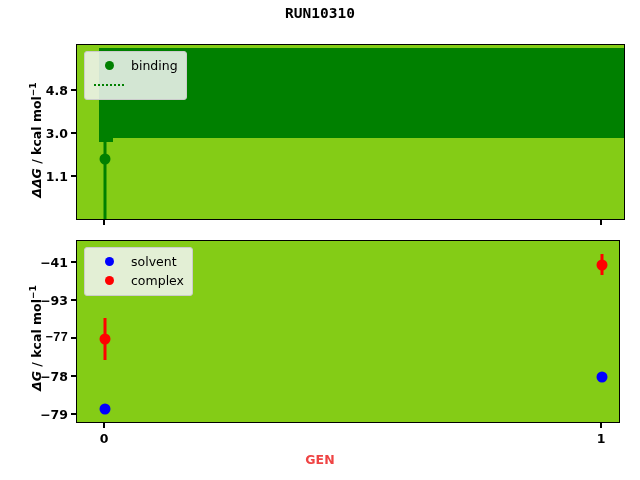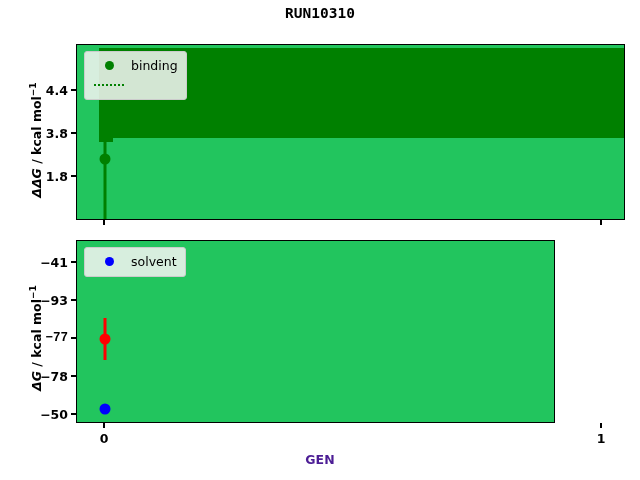--- a/index.html
+++ b/index.html
@@ -5,23 +5,23 @@
   html,body{margin:0;padding:0;}
   body{width:640px;height:480px;background:#ffffff;font-family:"DejaVu Sans",sans-serif;overflow:hidden;}
   #fig{position:relative;width:640px;height:480px;}
 
   .title{
     position:absolute;left:0;top:5px;width:640px;text-align:center;
     font-family:"DejaVu Sans Mono",monospace;font-weight:bold;font-size:14.5px;color:#000;
     letter-spacing:0px;
   }
 
-  .axes{position:absolute;box-sizing:border-box;border:1.9px solid #000;background:#22c55e;overflow:hidden;}
+  .axes{position:absolute;box-sizing:border-box;border:1.9px solid #000;background:#84cc16;overflow:hidden;}
   #axTop{left:76px;top:44px;width:549px;height:176px;}
-  #axBot{left:76px;top:240px;width:479px;height:183px;}
+  #axBot{left:76px;top:240px;width:544px;height:183px;}
 
   .ytick-label{
     position:absolute;right:0;text-align:right;
     font-family:"DejaVu Sans",sans-serif;font-weight:bold;font-size:12.5px;color:#000;
     white-space:nowrap;transform:translateY(-50%);
   }
   .tickmark{position:absolute;background:#000;}
   .ytm{width:5px;height:2px;left:71px;transform:translateY(-50%);}
   .xtm{height:5px;width:2px;transform:translateX(-50%);}
   .xtick-label{
@@ -29,21 +29,21 @@
     font-family:"DejaVu Sans",sans-serif;font-weight:bold;font-size:12.5px;color:#000;
     transform:translateX(-50%);white-space:nowrap;
   }
 
   .ylabel{
     position:absolute;font-family:"DejaVu Sans",sans-serif;font-weight:bold;font-size:12.5px;
     color:#000;white-space:nowrap;transform-origin:50% 50%;
   }
   .xlabel{
     position:absolute;width:640px;left:0;text-align:center;
-    font-family:"DejaVu Sans",sans-serif;font-weight:bold;font-size:12.5px;color:#4c1d95;
+    font-family:"DejaVu Sans",sans-serif;font-weight:bold;font-size:12.5px;color:#ef4444;
   }
   .ylabel i{font-style:italic;}
   .ylabel sup{font-size:9px;vertical-align:super;}
 
   
   .band{position:absolute;background:#008000;}
   .ebar{position:absolute;background:#008000;width:3px;transform:translateX(-50%);}
   .ebar.blue{background:#0000ff;}
   .ebar.red{background:#ff0000;}
   .pt{
@@ -80,23 +80,23 @@
 <body>
 
 <div id="fig">
 
   <div class="title">RUN10310</div>
 
   <div class="ylabel" style="left:-39px;top:132px;width:150px;text-align:center;transform:rotate(-90deg);">
     <i>ΔΔG</i><span> / kcal mol</span><sup>−1</sup>
   </div>
 
-  <div class="ytick-label" style="left:36px;width:32px;top:90px;">4.4</div>
-  <div class="ytick-label" style="left:36px;width:32px;top:133px;">3.8</div>
-  <div class="ytick-label" style="left:36px;width:32px;top:176px;">1.8</div>
+  <div class="ytick-label" style="left:36px;width:32px;top:90px;">4.8</div>
+  <div class="ytick-label" style="left:36px;width:32px;top:133px;">3.0</div>
+  <div class="ytick-label" style="left:36px;width:32px;top:176px;">1.1</div>
 
   <div class="tickmark ytm" style="top:90px;"></div>
   <div class="tickmark ytm" style="top:133px;"></div>
   <div class="tickmark ytm" style="top:176px;"></div>
 
   <div class="tickmark xtm" style="left:104px;top:220px;"></div>
   <div class="tickmark xtm" style="left:601px;top:220px;"></div>
 
   <div class="axes" id="axTop">
 
@@ -126,21 +126,21 @@
   </div>
 
   <div class="ylabel" style="left:-39px;top:330px;width:150px;text-align:center;transform:rotate(-90deg);">
     <i>ΔG</i><span> / kcal mol</span><sup>−1</sup>
   </div>
 
   <div class="ytick-label" style="left:28px;width:40px;top:262px;">−41</div>
   <div class="ytick-label" style="left:28px;width:40px;top:300px;">−93</div>
   <div class="ytick-label" style="left:28px;width:40px;top:338px;font-family:Liberation Mono, monospace;">−77</div>
   <div class="ytick-label" style="left:28px;width:40px;top:376px;">−78</div>
-  <div class="ytick-label" style="left:28px;width:40px;top:414px;">−50</div>
+  <div class="ytick-label" style="left:28px;width:40px;top:414px;">−79</div>
 
   <div class="tickmark ytm" style="top:262px;"></div>
   <div class="tickmark ytm" style="top:300px;"></div>
   <div class="tickmark ytm" style="top:338px;"></div>
   <div class="tickmark ytm" style="top:376px;"></div>
   <div class="tickmark ytm" style="top:414px;"></div>
 
   <div class="tickmark xtm" style="left:104px;top:423px;"></div>
   <div class="tickmark xtm" style="left:601px;top:423px;"></div>
 
@@ -163,16 +163,22 @@
     <div class="ebar blue" style="left:525px;top:131px;height:10px;"></div>
     <div class="pt blue" style="left:525px;top:136px;"></div>
 
     <div class="legend" style="left:7px;top:6px;">
       <div class="legend-row">
         <span class="legend-key">
             <span class="key-dot blue"></span>
           </span>
         <span class="legend-text">solvent</span>
       </div>
+      <div class="legend-row">
+        <span class="legend-key">
+            <span class="key-dot red"></span>
+          </span>
+        <span class="legend-text">complex</span>
+      </div>
     </div>
   </div>
 
 </div>
 
 </body></html>

